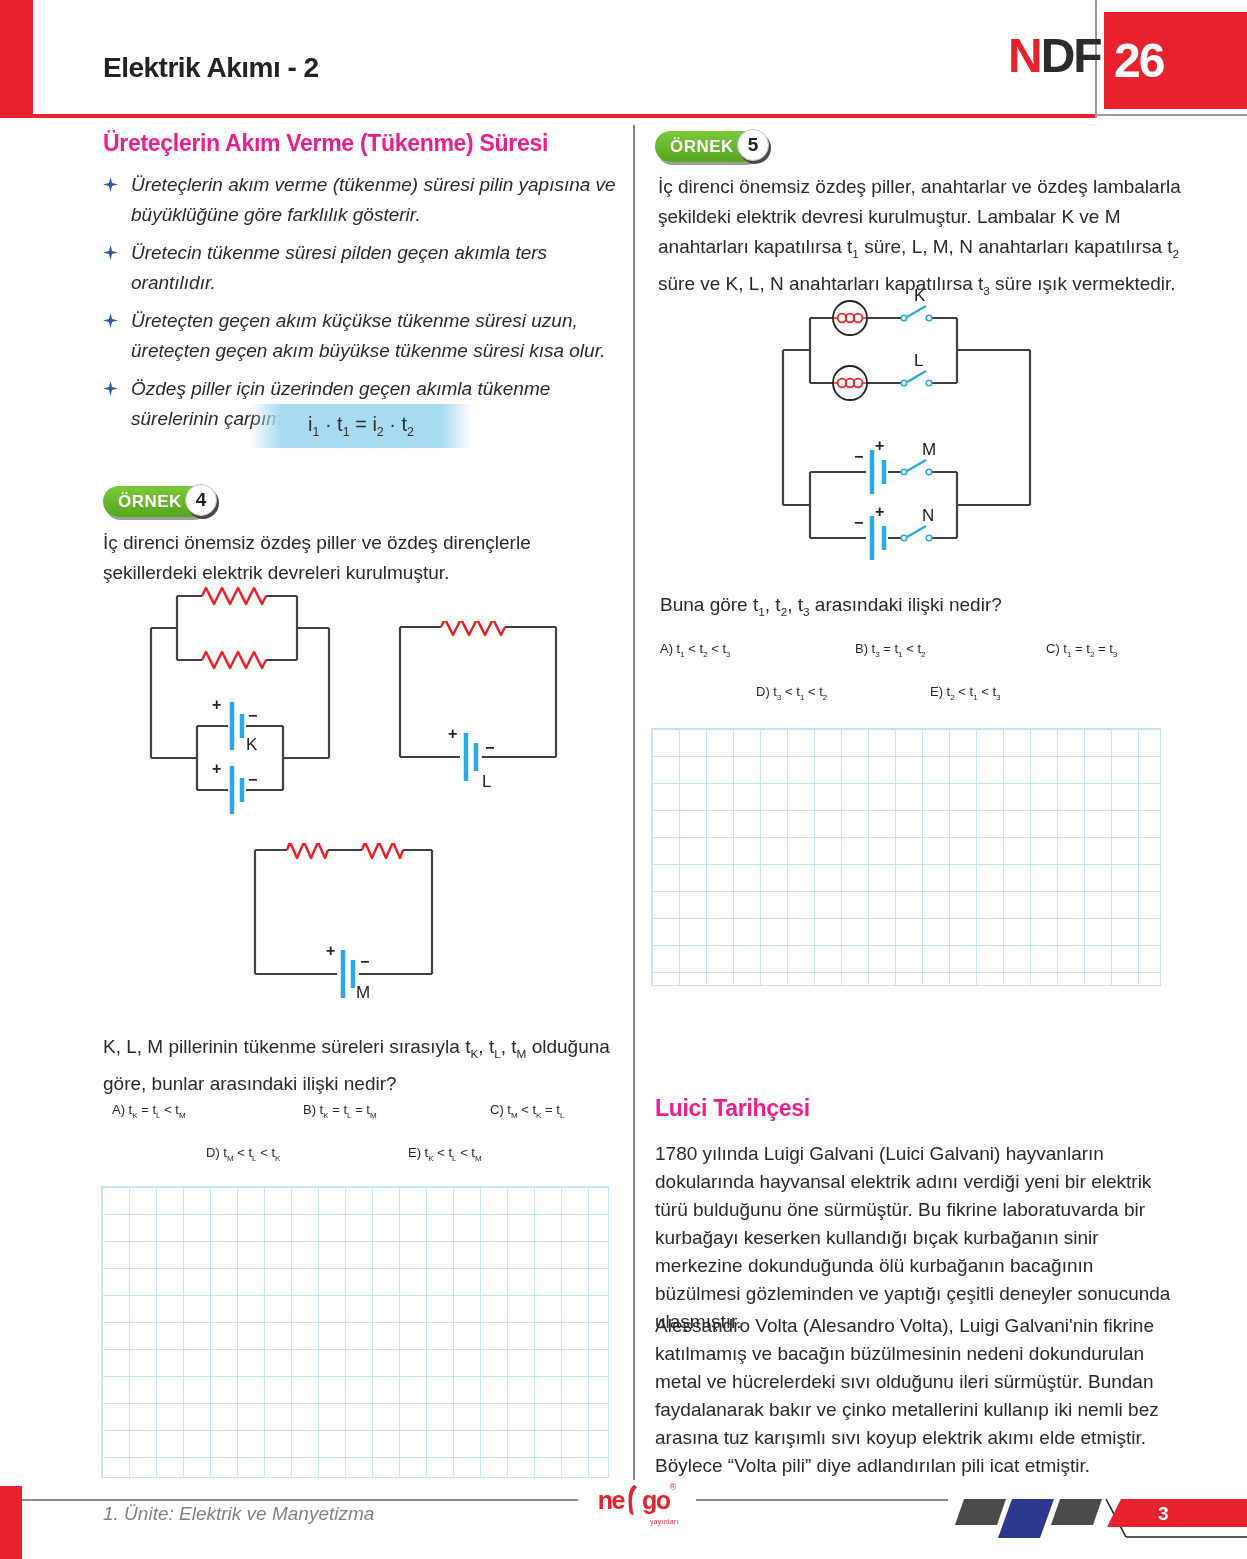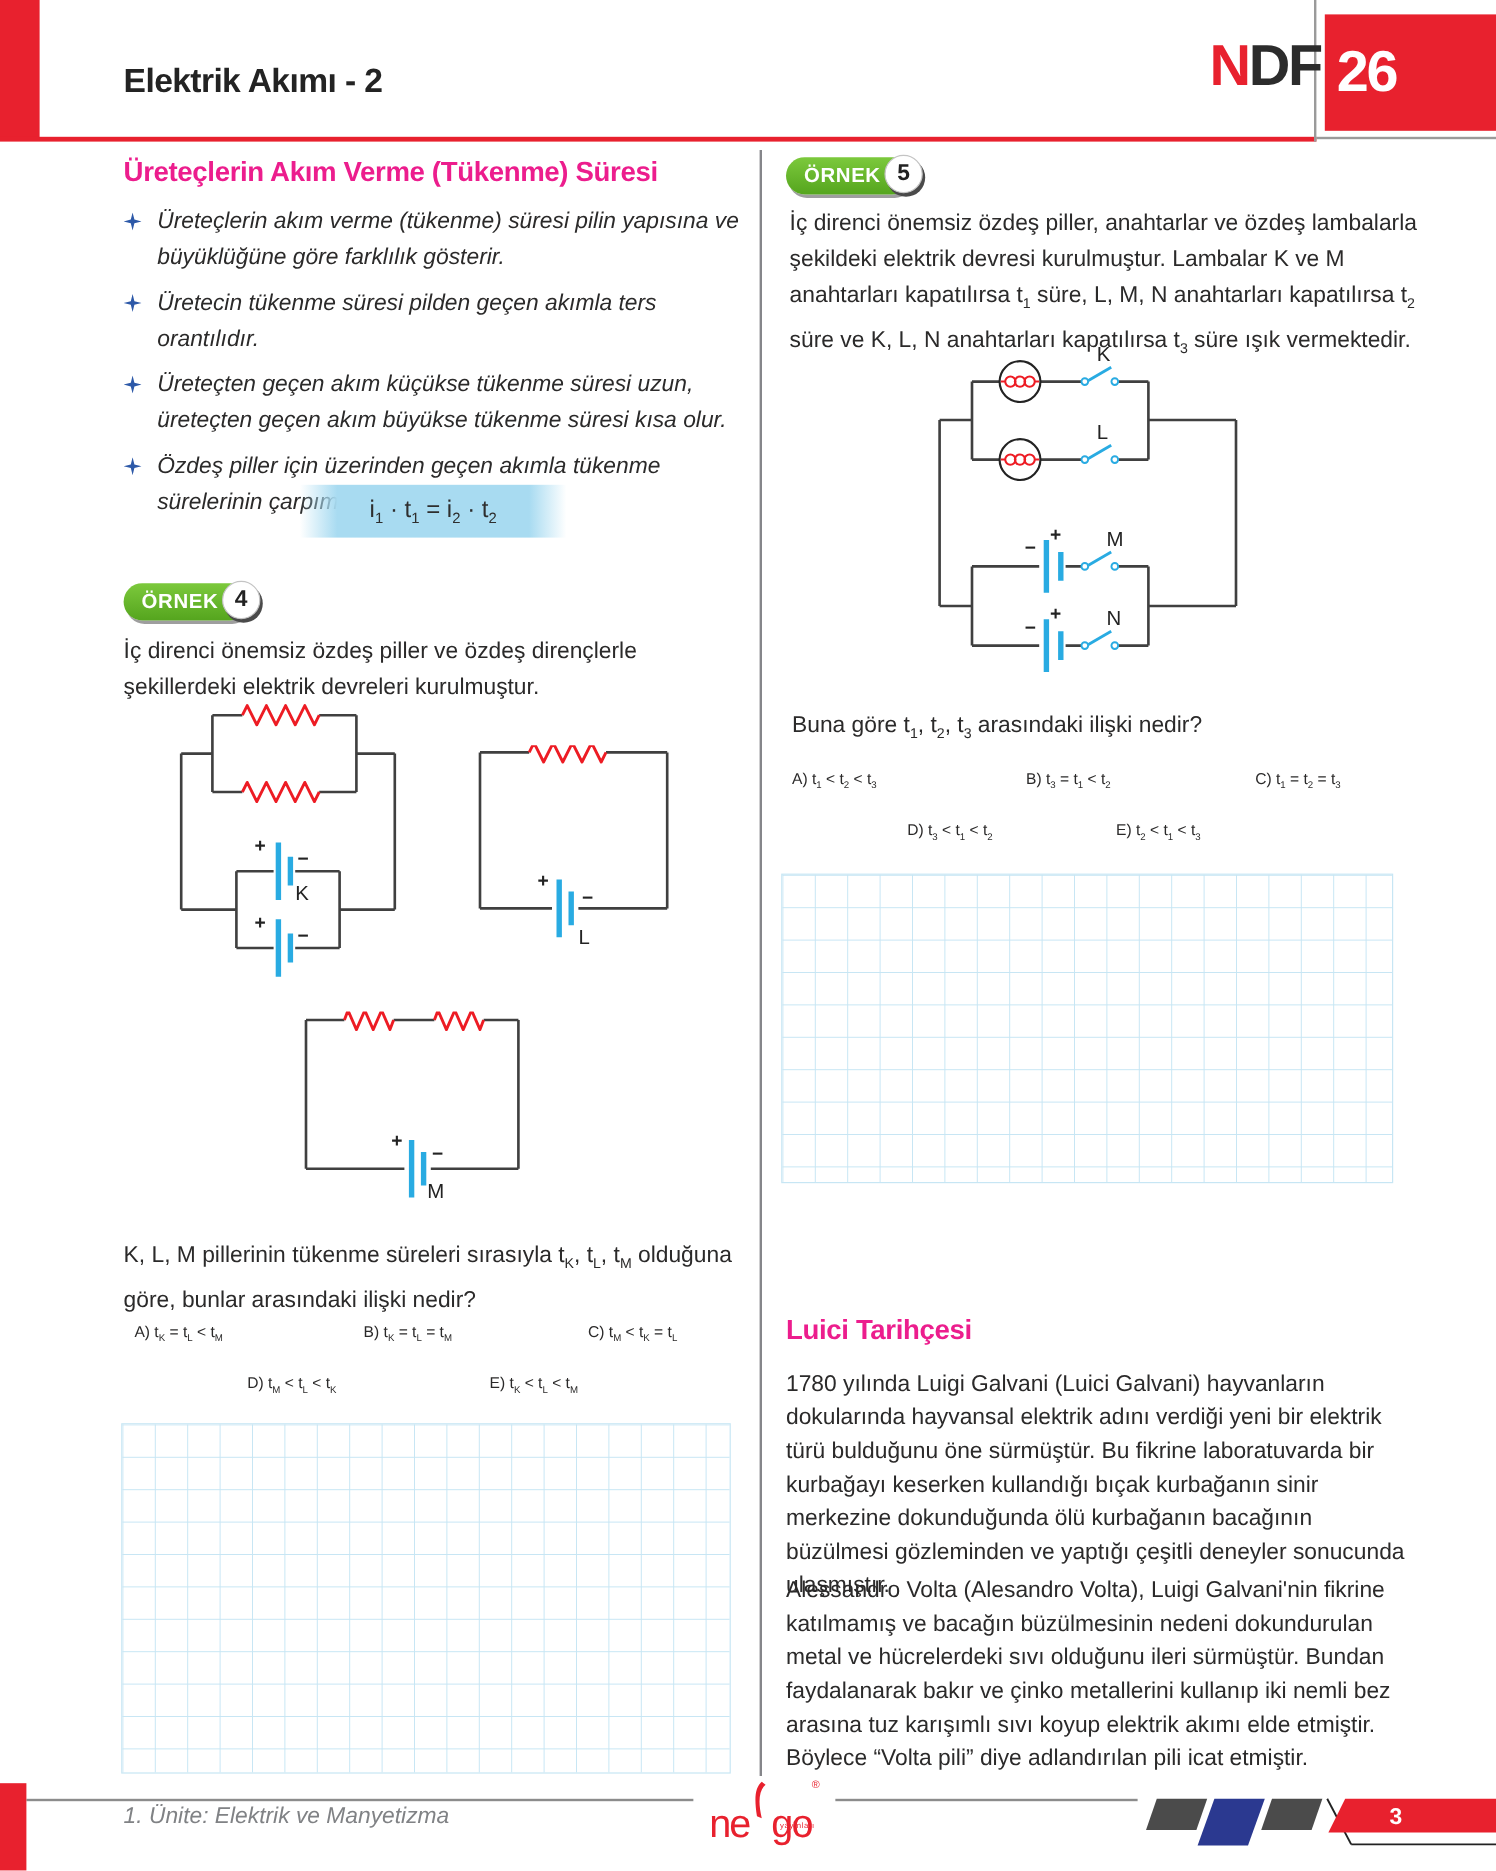--- a/index.html
+++ b/index.html
@@ -68,21 +68,21 @@
     background-image:
       linear-gradient(to right, var(--grid-blue,#c7e6f4) 1px, transparent 1px),
       linear-gradient(to bottom, var(--grid-blue,#c7e6f4) 1px, transparent 1px);
     background-size:27px 27px; }
 
   
   .footer-line { top:1499px; height:2px; background:#8c8c8c; }
   .unit-text { left:103px; top:1503px; font-size:19px; font-style:italic; color:var(--footer-gray,#808285); }
   .bottom-red-bar { left:0; top:1486px; width:22px; height:73px; background:var(--accent-red,#e8212e); }
   .nego-logo { left:578px; top:1480px; width:118px; height:62px; background:#fff; display:flex; align-items:flex-start; justify-content:center; }
-  .nego-ne, .nego-go { font-size:33px; font-weight:normal; color:var(--accent-red,#e8212e); letter-spacing:-1.5px; line-height:40px;margin-top:20px; }
+  .nego-ne, .nego-go { font-size:25px; font-weight:bold; color:var(--accent-red,#e8212e); letter-spacing:-1.5px; line-height:40px; }
   .nego-book { width:16px; height:36px; margin:2px 1px 0 1px; }
   .nego-reg { font-size:9px; color:var(--accent-red,#e8212e); margin-top:2px; }
   .nego-sub { position:absolute; left:72px; top:38px; font-size:6.5px; color:var(--accent-red,#e8212e); letter-spacing:0.5px; }
   .page3-label { fill:#fff; font-size:19px; font-weight:bold; }
 </style>
 </head>
 <body>
 
 <div class="page">
 

